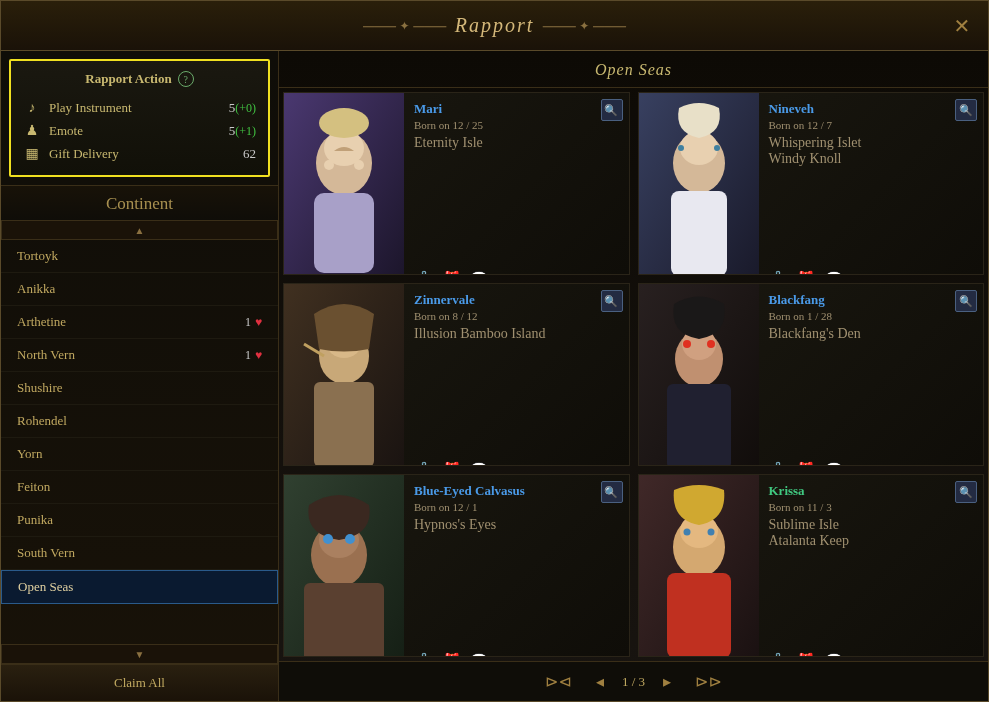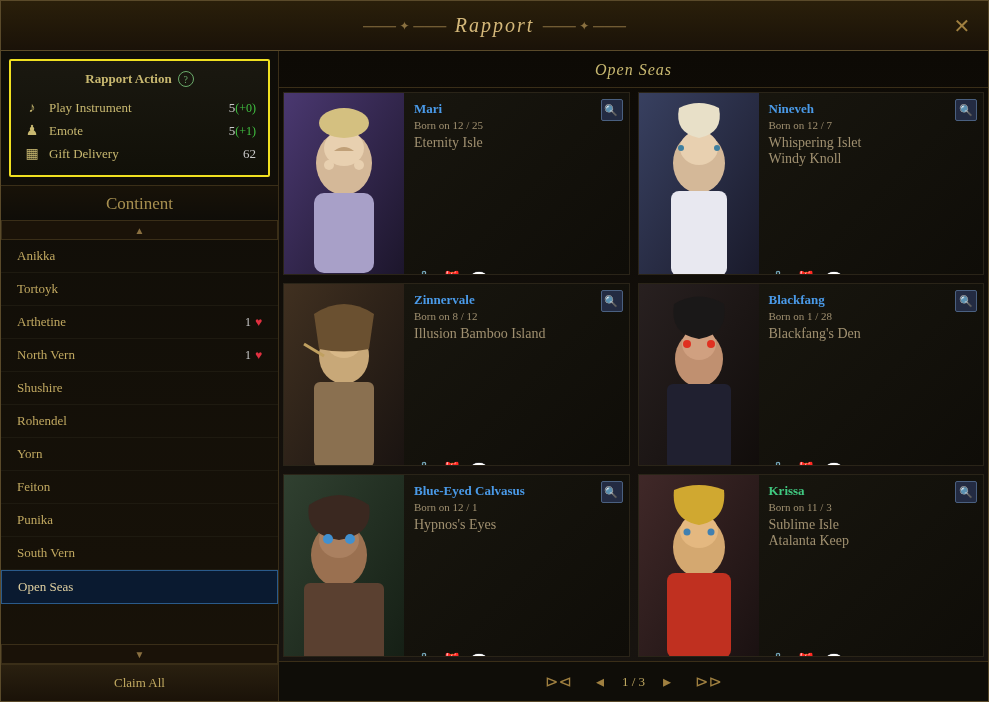--- a/index.html
+++ b/index.html
@@ -402,24 +402,24 @@
         </div>
       </div>
 
       <div class="continent-header">Continent</div>
 
       <div class="scroll-arrow">▲</div>
 
       <div class="sidebar-list-wrapper">
         <ul class="sidebar-list">
           <li class="sidebar-item">
+            <span>Tortoyk</span>
+          </li>
+          <li class="sidebar-item">
             <span>Anikka</span>
-          </li>
-          <li class="sidebar-item">
-            <span>Tortoyk</span>
           </li>
           <li class="sidebar-item">
             <span>Arthetine</span>
             <span class="sidebar-item-badge">
               <span>1</span>
               <span class="heart-icon">♥</span>
             </span>
           </li>
           <li class="sidebar-item">
             <span>North Vern</span>

